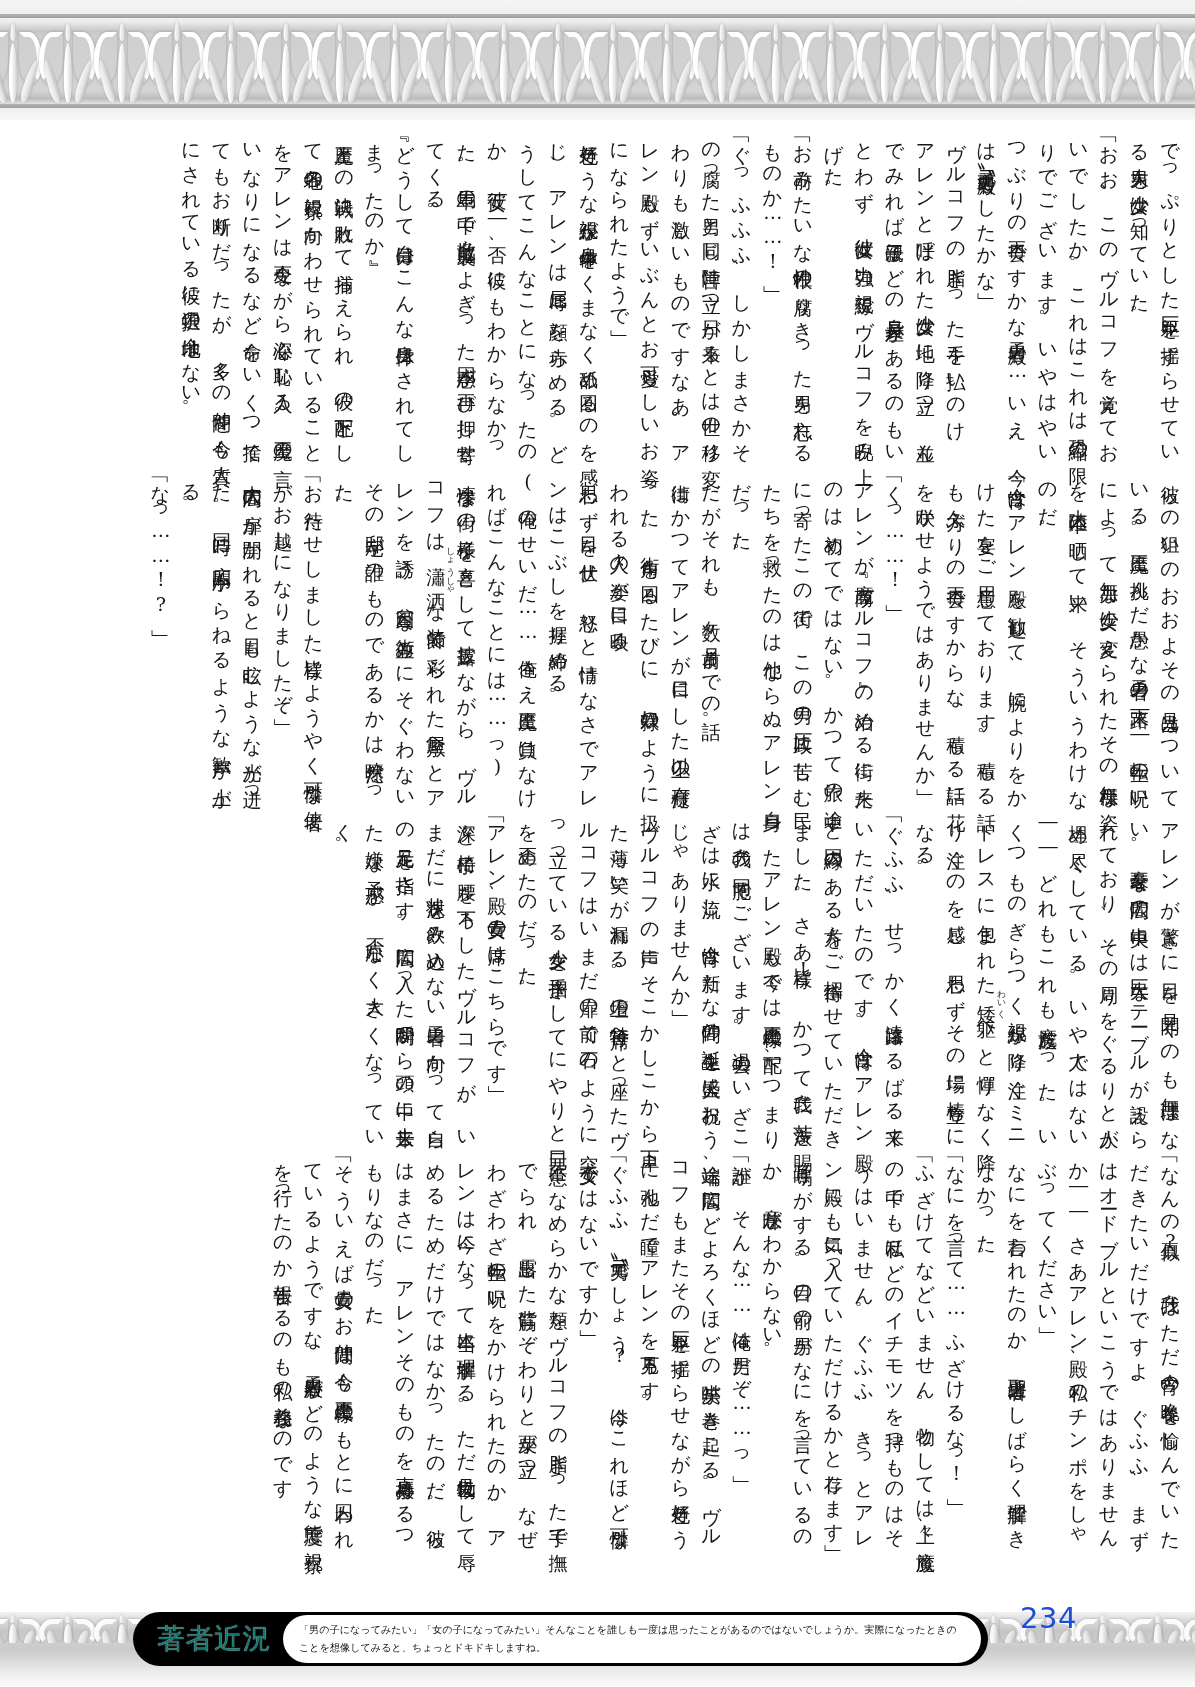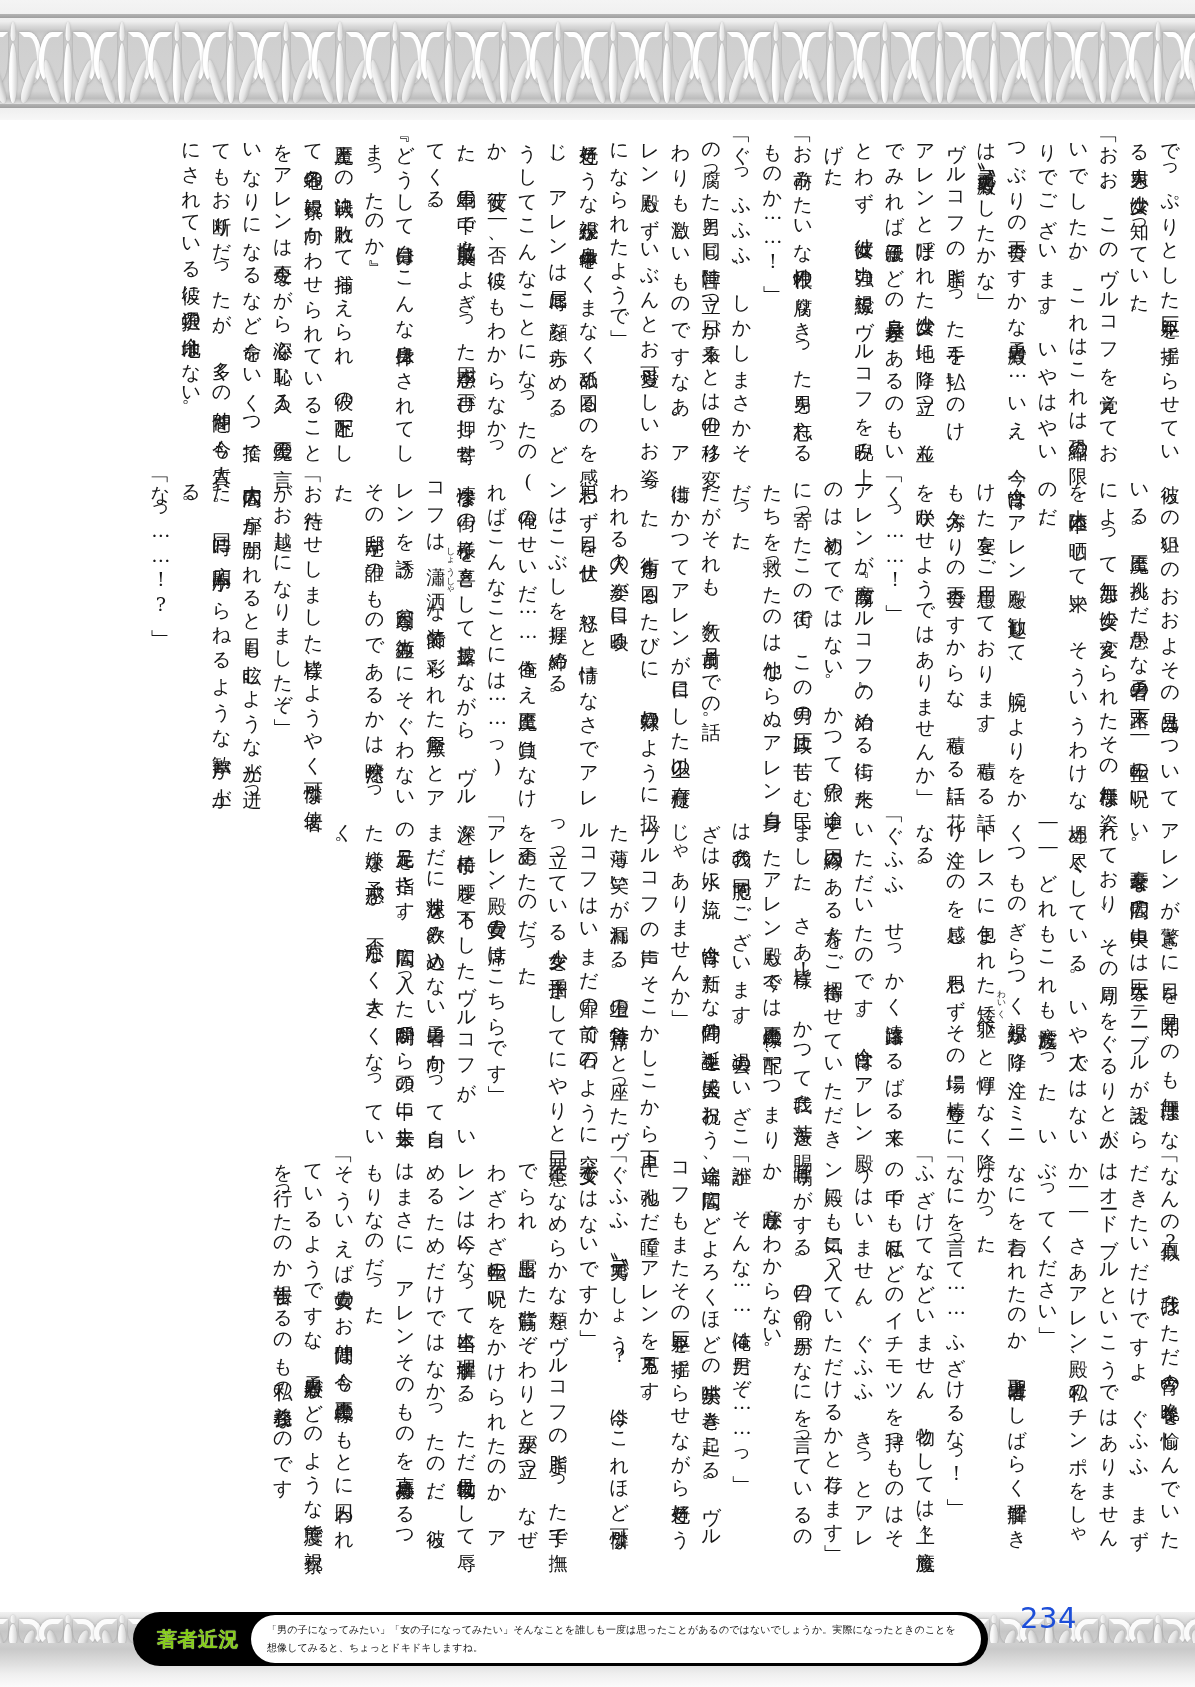--- a/index.html
+++ b/index.html
@@ -184,24 +184,24 @@
     height: 54px;
     background: #000000;
     border-radius: 27px;
     display: flex;
     align-items: center;
     padding: 0 4px 0 6px;
     box-sizing: border-box;
   }
   #author-note-label {
     flex: 0 0 auto;
-    color: #84cc16;
+    color: #0f766e;
     font-family: "DejaVu Sans", "Liberation Sans", sans-serif;
-    font-weight: bold;
-    font-size: 20px;
+    font-weight: normal;
+    font-size: 28px;
     letter-spacing: 0.5px;
     padding: 0 12px 0 18px;
     white-space: nowrap;
     text-shadow: 0 0 1px #fff;
   }
   #author-note-body {
     flex: 1 1 auto;
     align-self: stretch;
     margin: 3px 3px 3px 0;
     background: #ffffff;

